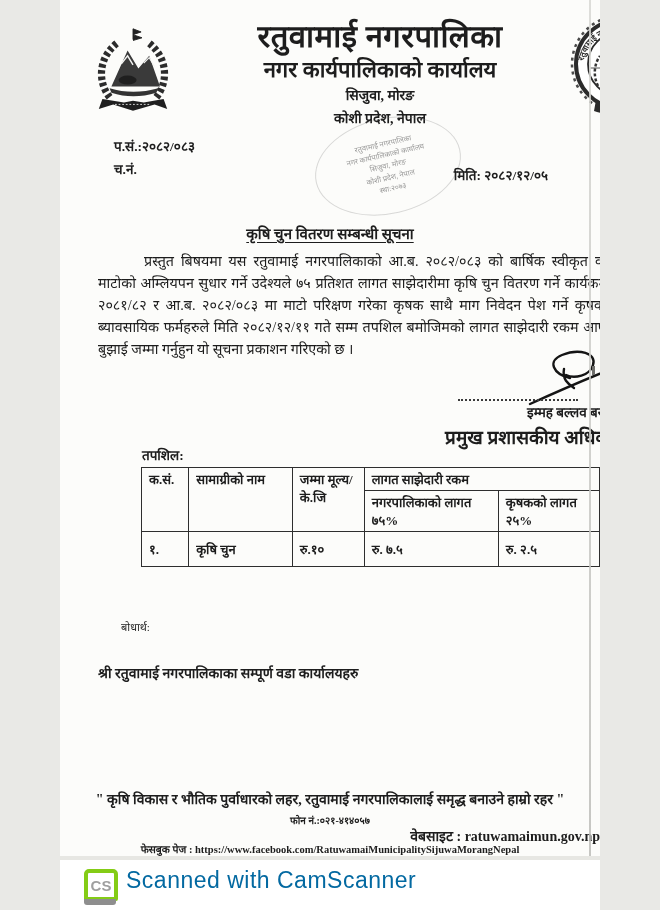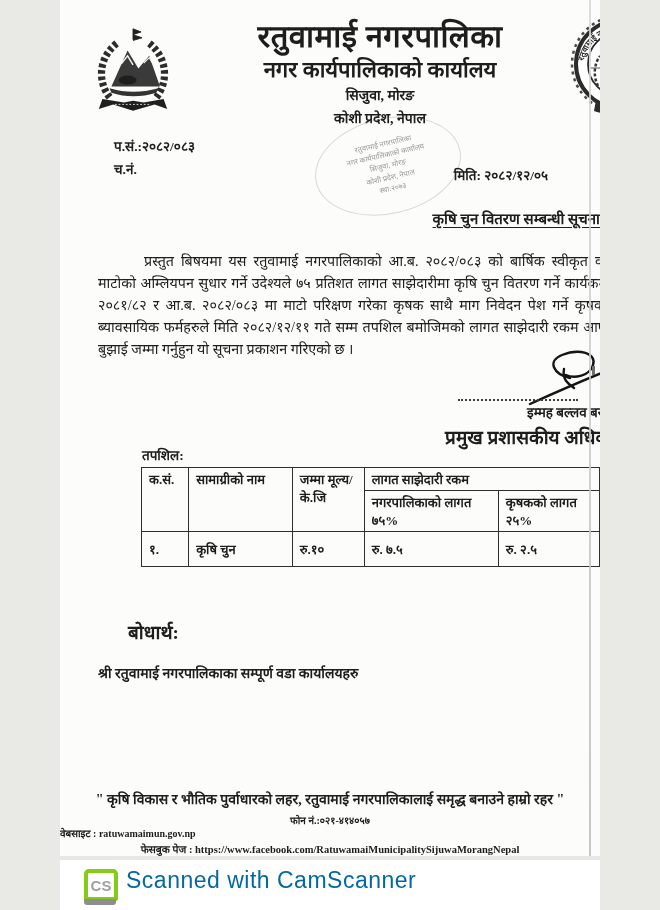--- a/index.html
+++ b/index.html
@@ -21,46 +21,46 @@
     transform:rotate(-13deg);opacity:.78;color:#7c7c7c;text-align:center;
     font-size:7.5px;line-height:1.5;border:1px solid rgba(120,120,120,.35);
     border-radius:50%;display:flex;flex-direction:column;justify-content:center;
     padding:4px;box-sizing:border-box;
   }
   
   .ref-block{position:absolute;left:54px;top:136px;font-size:13.5px;font-weight:600;line-height:1.7;}
   .date-line{position:absolute;right:52px;top:166px;font-size:13.5px;font-weight:600;}
   .sambat-line{position:absolute;right:44px;top:187px;font-size:12.5px;font-weight:600;}
   
-  .notice-title{position:absolute;left:0;top:208px;width:100%;text-align:right;
+  .notice-title{position:absolute;left:0;top:223px;width:100%;text-align:center;
     font-size:15px;font-weight:700;}
   .notice-title span{text-decoration:underline;text-underline-offset:3px;}
   .notice-body{position:absolute;left:38px;top:250px;width:586px;
     font-size:14.3px;line-height:22px;text-align:justify;text-indent:46px;font-weight:500;}
   
   .sig-scribble{position:absolute;left:452px;top:324px;width:176px;height:104px;}
   .dotline{position:absolute;left:398px;top:399px;width:120px;border-top:2px dotted #3a3a3a;}
   .sig-name{position:absolute;left:386px;top:403px;width:170px;text-align:right;font-size:13.5px;font-weight:600;}
   .sig-title{position:absolute;left:378px;top:424px;width:190px;text-align:center;font-size:19px;font-weight:600;}
   
   .tapsil{position:absolute;left:82px;top:446px;font-size:13.5px;font-weight:600;}
   table.detail{position:absolute;left:81px;top:467px;border-collapse:collapse;table-layout:fixed;}
   table.detail th, table.detail td{
     border:1.5px solid #2e2e2e;font-size:13px;font-weight:600;text-align:left;
     padding:2px 7px;vertical-align:top;
   }
   table.detail td{height:30px;vertical-align:middle;}
   .w-sn{width:40px;} .w-item{width:136px;} .w-total{width:92px;} .w-muni{width:176px;} .w-farmer{width:138px;}
   
-  .cc-label{position:absolute;left:68px;top:619px;font-size:19px;font-weight:700;}
+  .cc-label{position:absolute;left:61px;top:619px;font-size:11px;font-weight:400;}
   .cc-text{position:absolute;left:38px;top:663px;font-size:14px;font-weight:600;}
   
   .slogan{position:absolute;left:0;top:789px;width:100%;text-align:center;font-size:14px;font-weight:700;}
   .phone{position:absolute;left:0;top:813px;width:100%;text-align:center;font-size:10px;font-weight:700;}
-  .website{position:absolute;left:0;top:826px;width:100%;text-align:left;font-size:10px;font-weight:700;}
+  .website{position:absolute;left:0;top:826px;width:100%;text-align:right;font-size:14px;font-weight:700;}
   .facebook{position:absolute;left:0;top:842px;width:100%;text-align:center;font-size:10.5px;font-weight:700;}
   
   .edge-right{position:absolute;right:9px;top:0;width:2px;height:856px;
     background:linear-gradient(#d8d8d4,#bdbdb9);opacity:.85;}
   .edge-tick{position:absolute;right:5px;top:366px;width:3px;height:9px;background:#6f6f6c;}
   .page-bottom-shadow{position:absolute;left:0;top:856px;width:100%;height:4px;background:#e7e7e3;}
   
   .cam-strip{position:absolute;left:0;top:860px;width:660px;height:50px;background:#ffffff;
     font-family:"Liberation Sans","DejaVu Sans",sans-serif;}
   .cs-badge{position:absolute;left:24px;top:9px;width:26px;height:24px;

